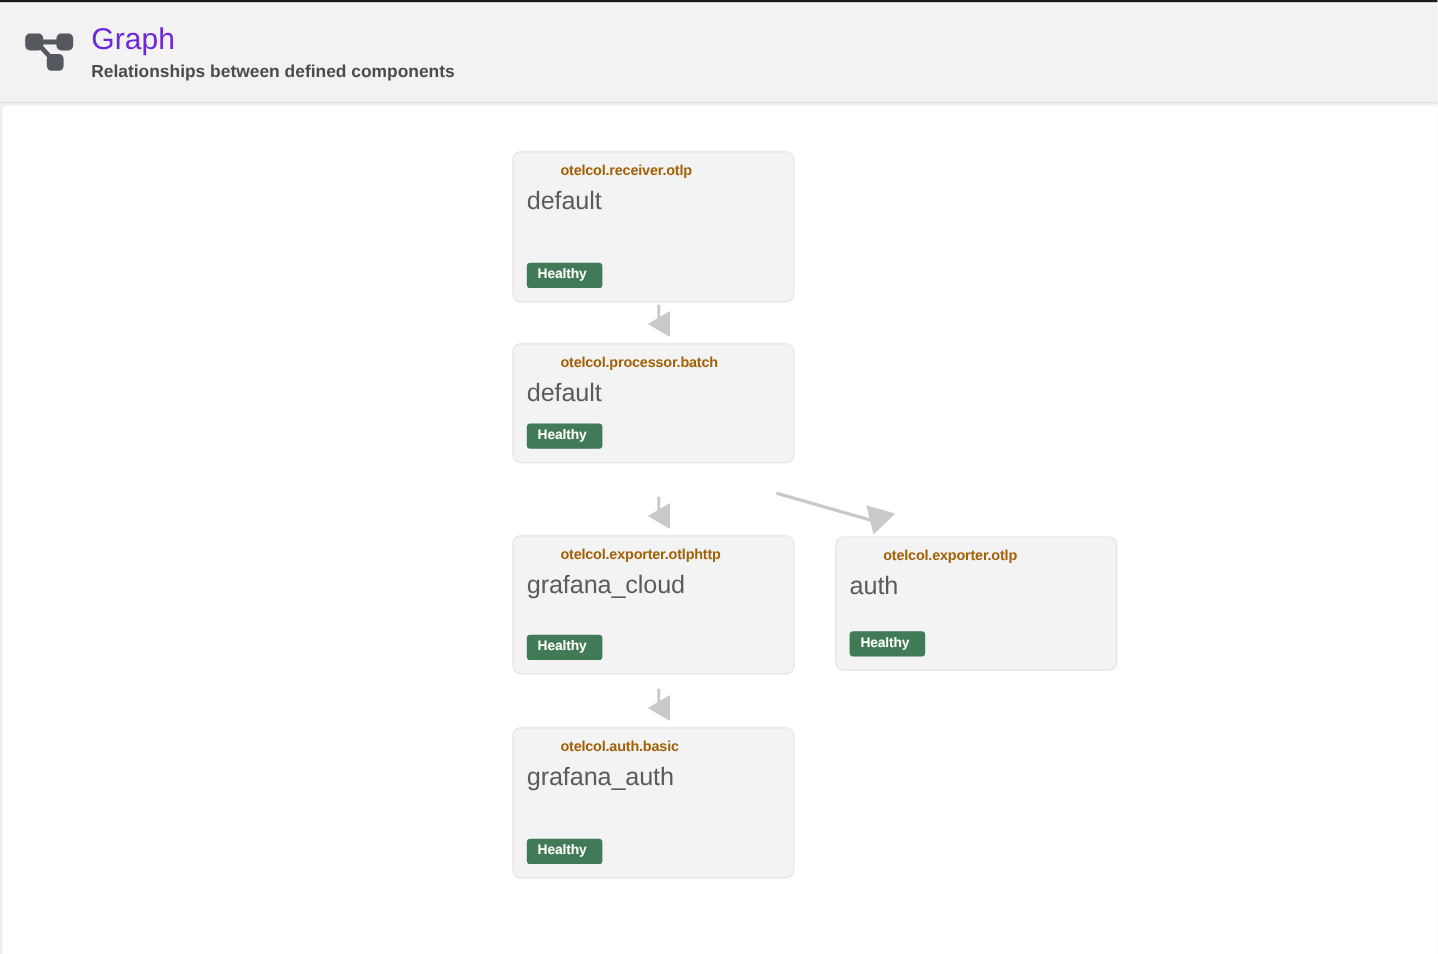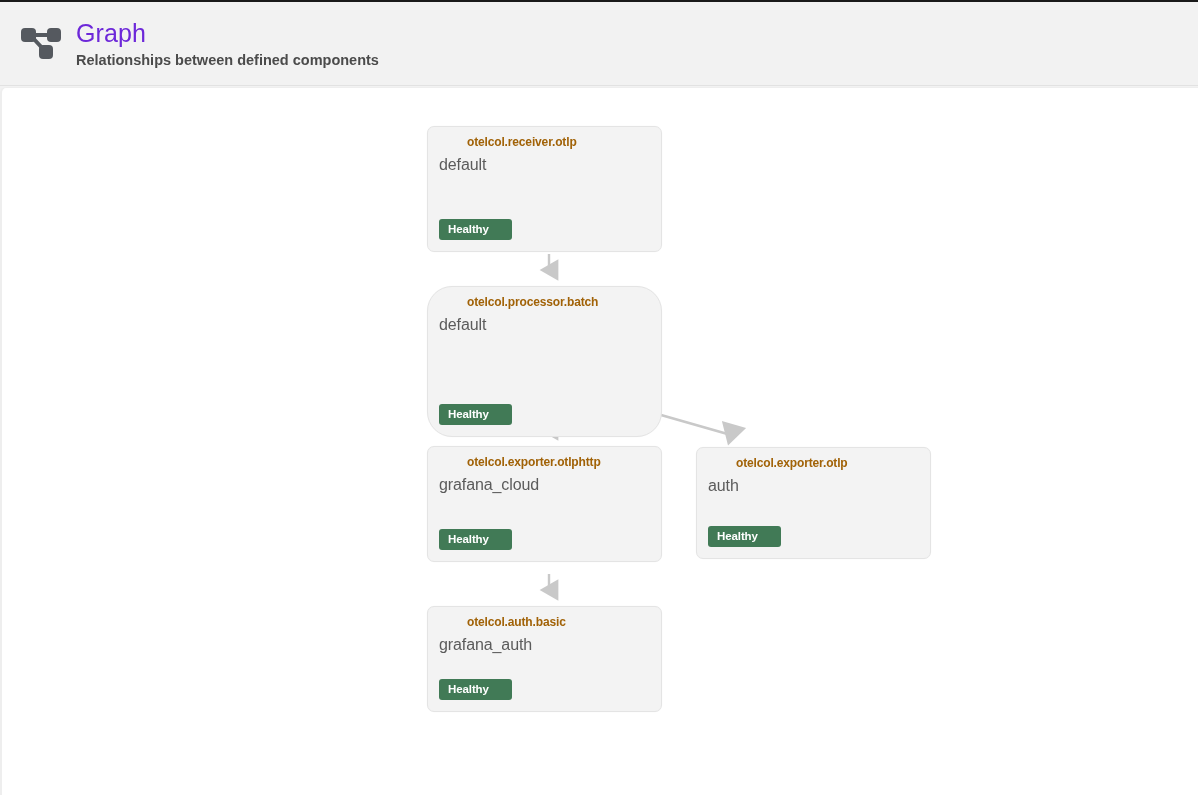--- a/index.html
+++ b/index.html
@@ -115,33 +115,33 @@
     color: #a16207;
     letter-spacing: -0.15px;
     white-space: nowrap;
     margin-left: 28px;
   }
 
   .node-subtitle {
     position: absolute;
     left: 11px;
     top: 29px;
-    font-size: 16px;
+    font-size: 21px;
     font-weight: 400;
     color: #5b5b5b;
     letter-spacing: -0.1px;
     white-space: nowrap;
   }
 
   .status-badge {
     position: absolute;
     left: 11px;
     bottom: 11px;
     display: inline-block;
-    padding: 4px 23px 5px 9px;
+    padding: 4px 13px 5px 9px;
     border-radius: 3px;
     background: #417a56;
     color: #ffffff;
     font-size: 11.5px;
     font-weight: 700;
     line-height: 12px;
     letter-spacing: -0.1px;
     white-space: nowrap;
   }
 </style>
@@ -194,39 +194,39 @@
           <path d="M 547 486 L 547 502" stroke="#c9c9c9" stroke-width="2.4" fill="none" marker-end="url(#arrowhead)"></path>
         </g>
       </svg>
 
       <div class="node" style="left:425px; top:38px; width:235px; height:126px;">
         <div class="node-title">otelcol.receiver.otlp</div>
         <div class="node-subtitle">default</div>
         <div class="status-badge">Healthy</div>
       </div>
 
-      <div class="node" style="left:425px; top:198px; width:235px; height:151px;border-radius:25px;">
+      <div class="node" style="left:425px; top:198px; width:235px; height:100px;">
         <div class="node-title">otelcol.processor.batch</div>
         <div class="node-subtitle">default</div>
         <div class="status-badge">Healthy</div>
       </div>
 
       <div class="node" style="left:425px; top:358px; width:235px; height:116px;">
         <div class="node-title">otelcol.exporter.otlphttp</div>
         <div class="node-subtitle">grafana_cloud</div>
         <div class="status-badge">Healthy</div>
       </div>
 
       <div class="node" style="left:694px; top:359px; width:235px; height:112px;">
         <div class="node-title">otelcol.exporter.otlp</div>
         <div class="node-subtitle">auth</div>
         <div class="status-badge">Healthy</div>
       </div>
 
-      <div class="node" style="left:425px; top:518px; width:235px; height:106px;">
+      <div class="node" style="left:425px; top:518px; width:235px; height:126px;">
         <div class="node-title">otelcol.auth.basic</div>
         <div class="node-subtitle">grafana_auth</div>
         <div class="status-badge">Healthy</div>
       </div>
 
     </div>
   </div>
 
 </div>
 

